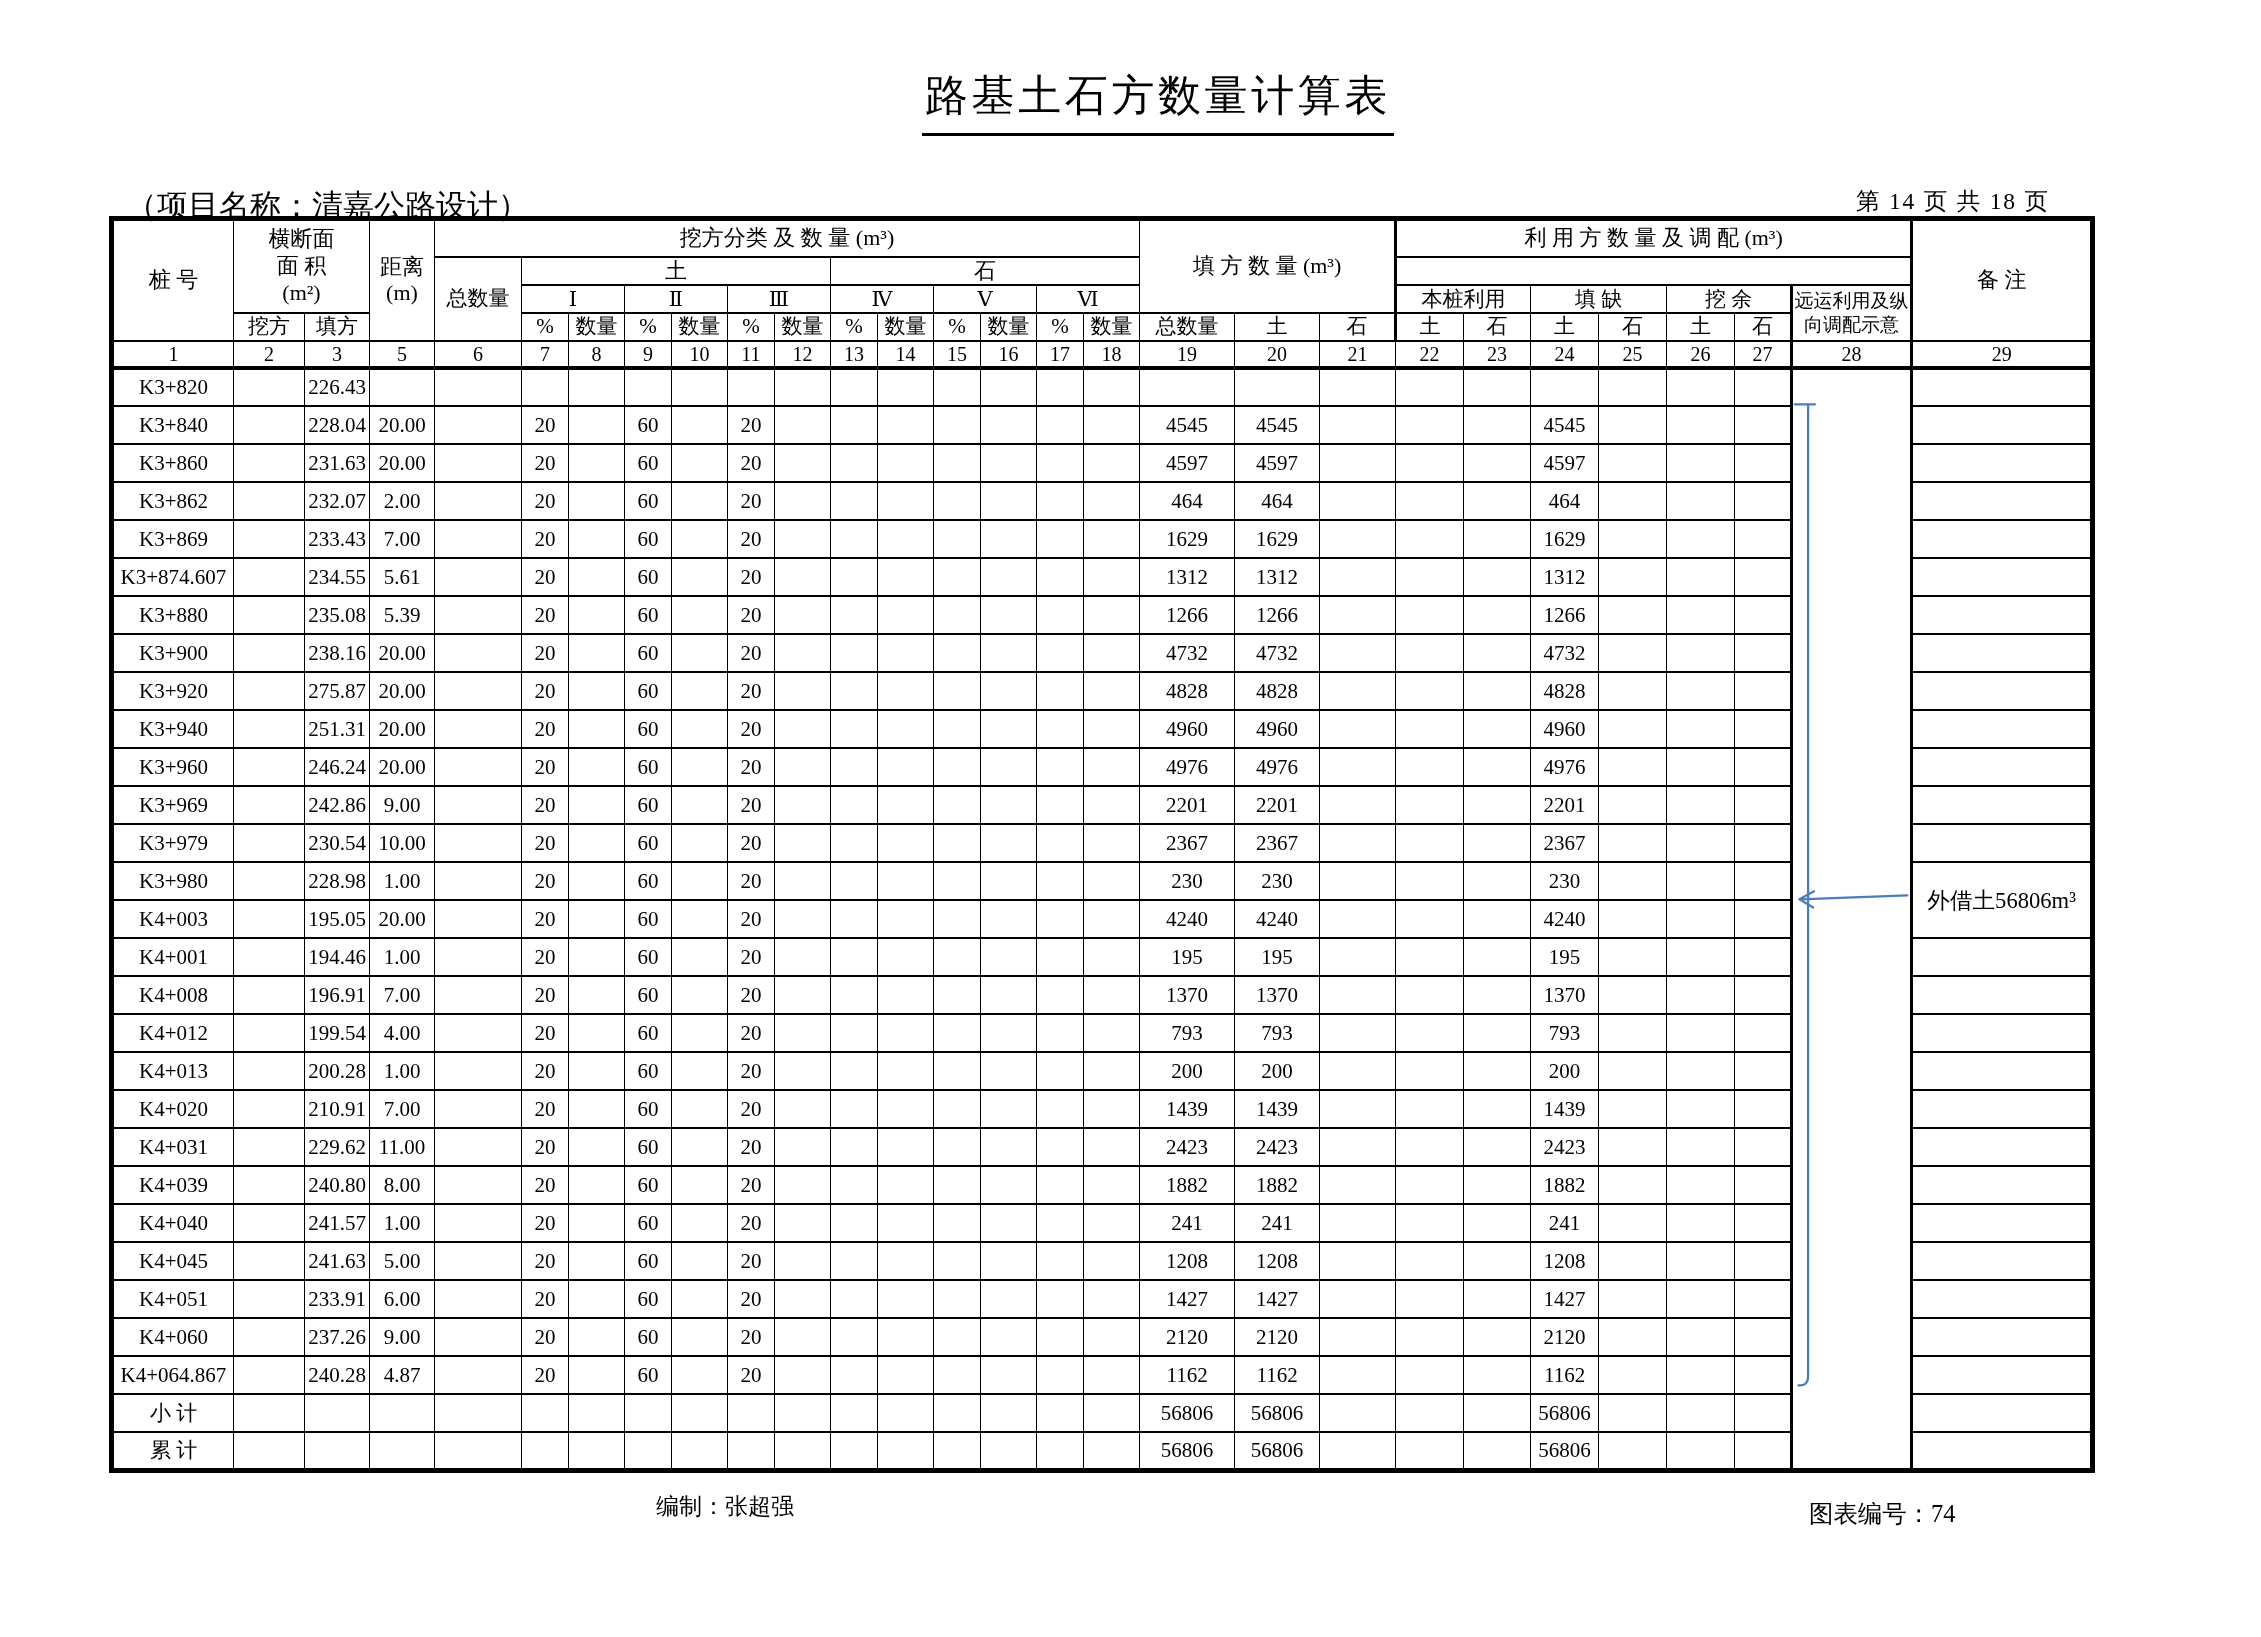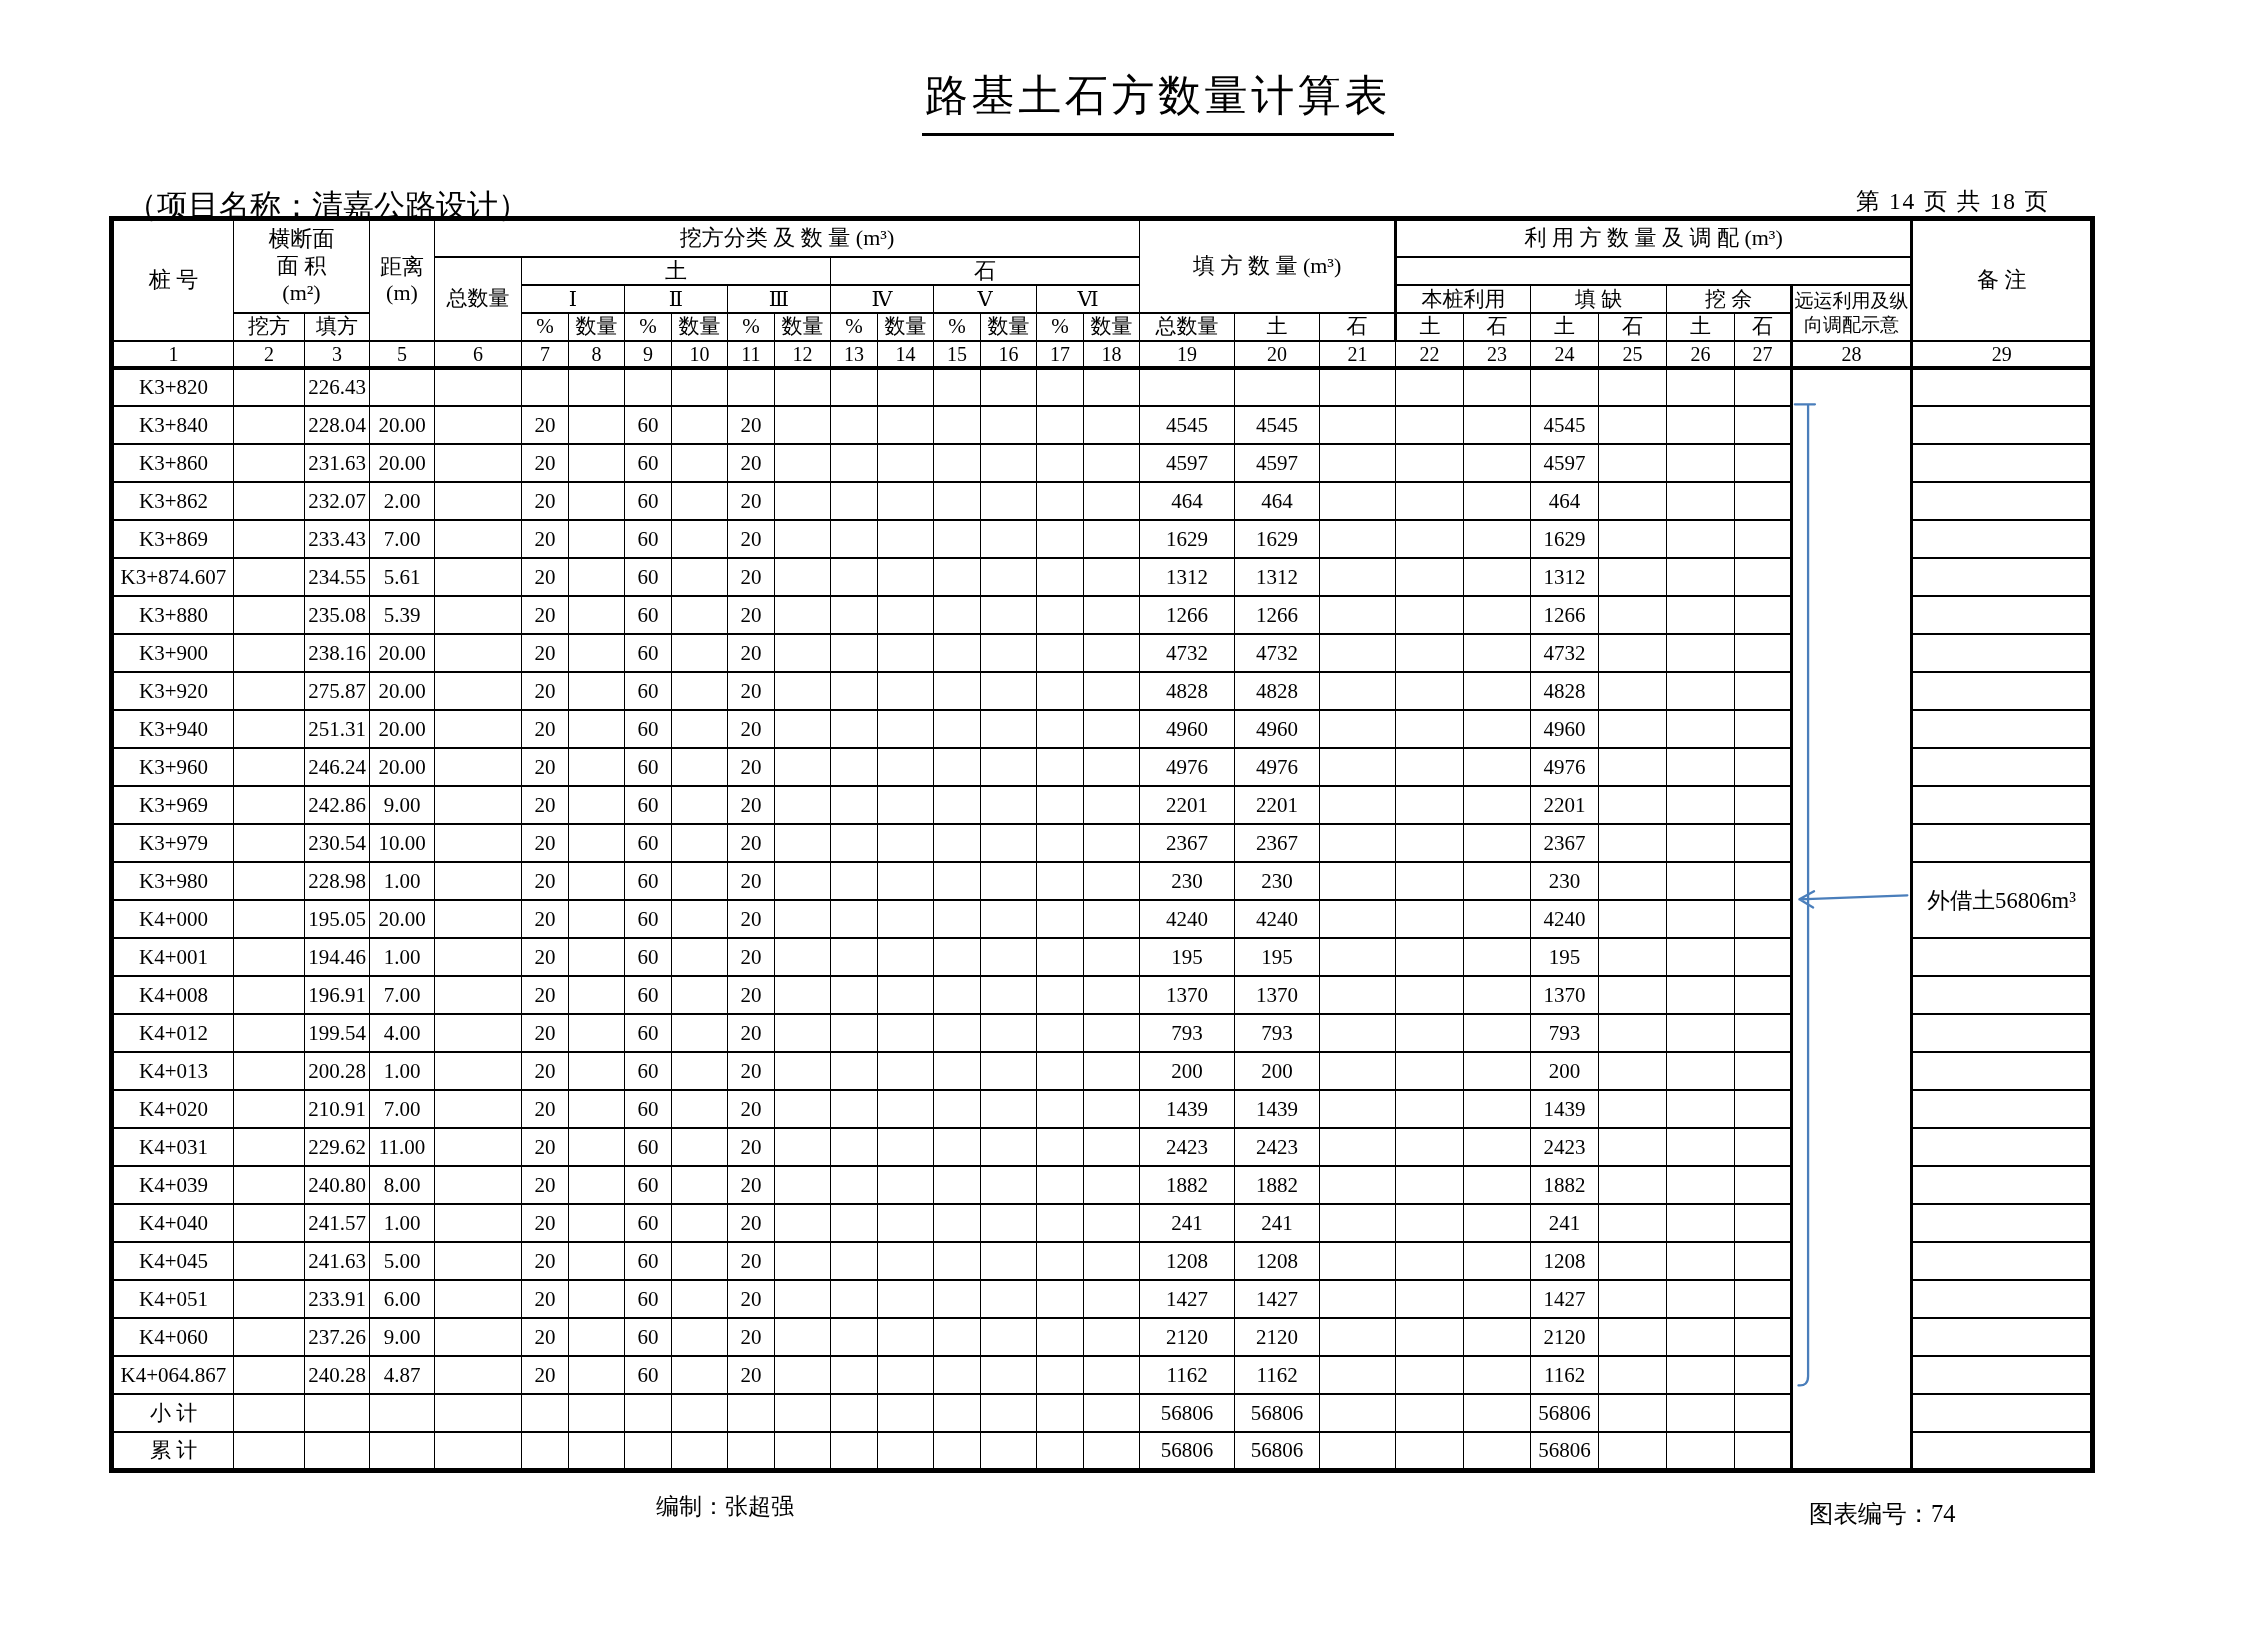--- a/index.html
+++ b/index.html
@@ -567,21 +567,21 @@
         <td></td>
         <td></td>
         <td></td>
         <td>230</td>
         <td></td>
         <td></td>
         <td></td>
         <td class="bl remark-merged" rowspan="2">外借土56806m³</td>
       </tr>
       <tr class="data">
-        <td>K4+000</td>
+        <td>K4+003</td>
         <td></td>
         <td>195.05</td>
         <td>20.00</td>
         <td></td>
         <td>20</td>
         <td></td>
         <td>60</td>
         <td></td>
         <td>20</td>
         <td></td>

